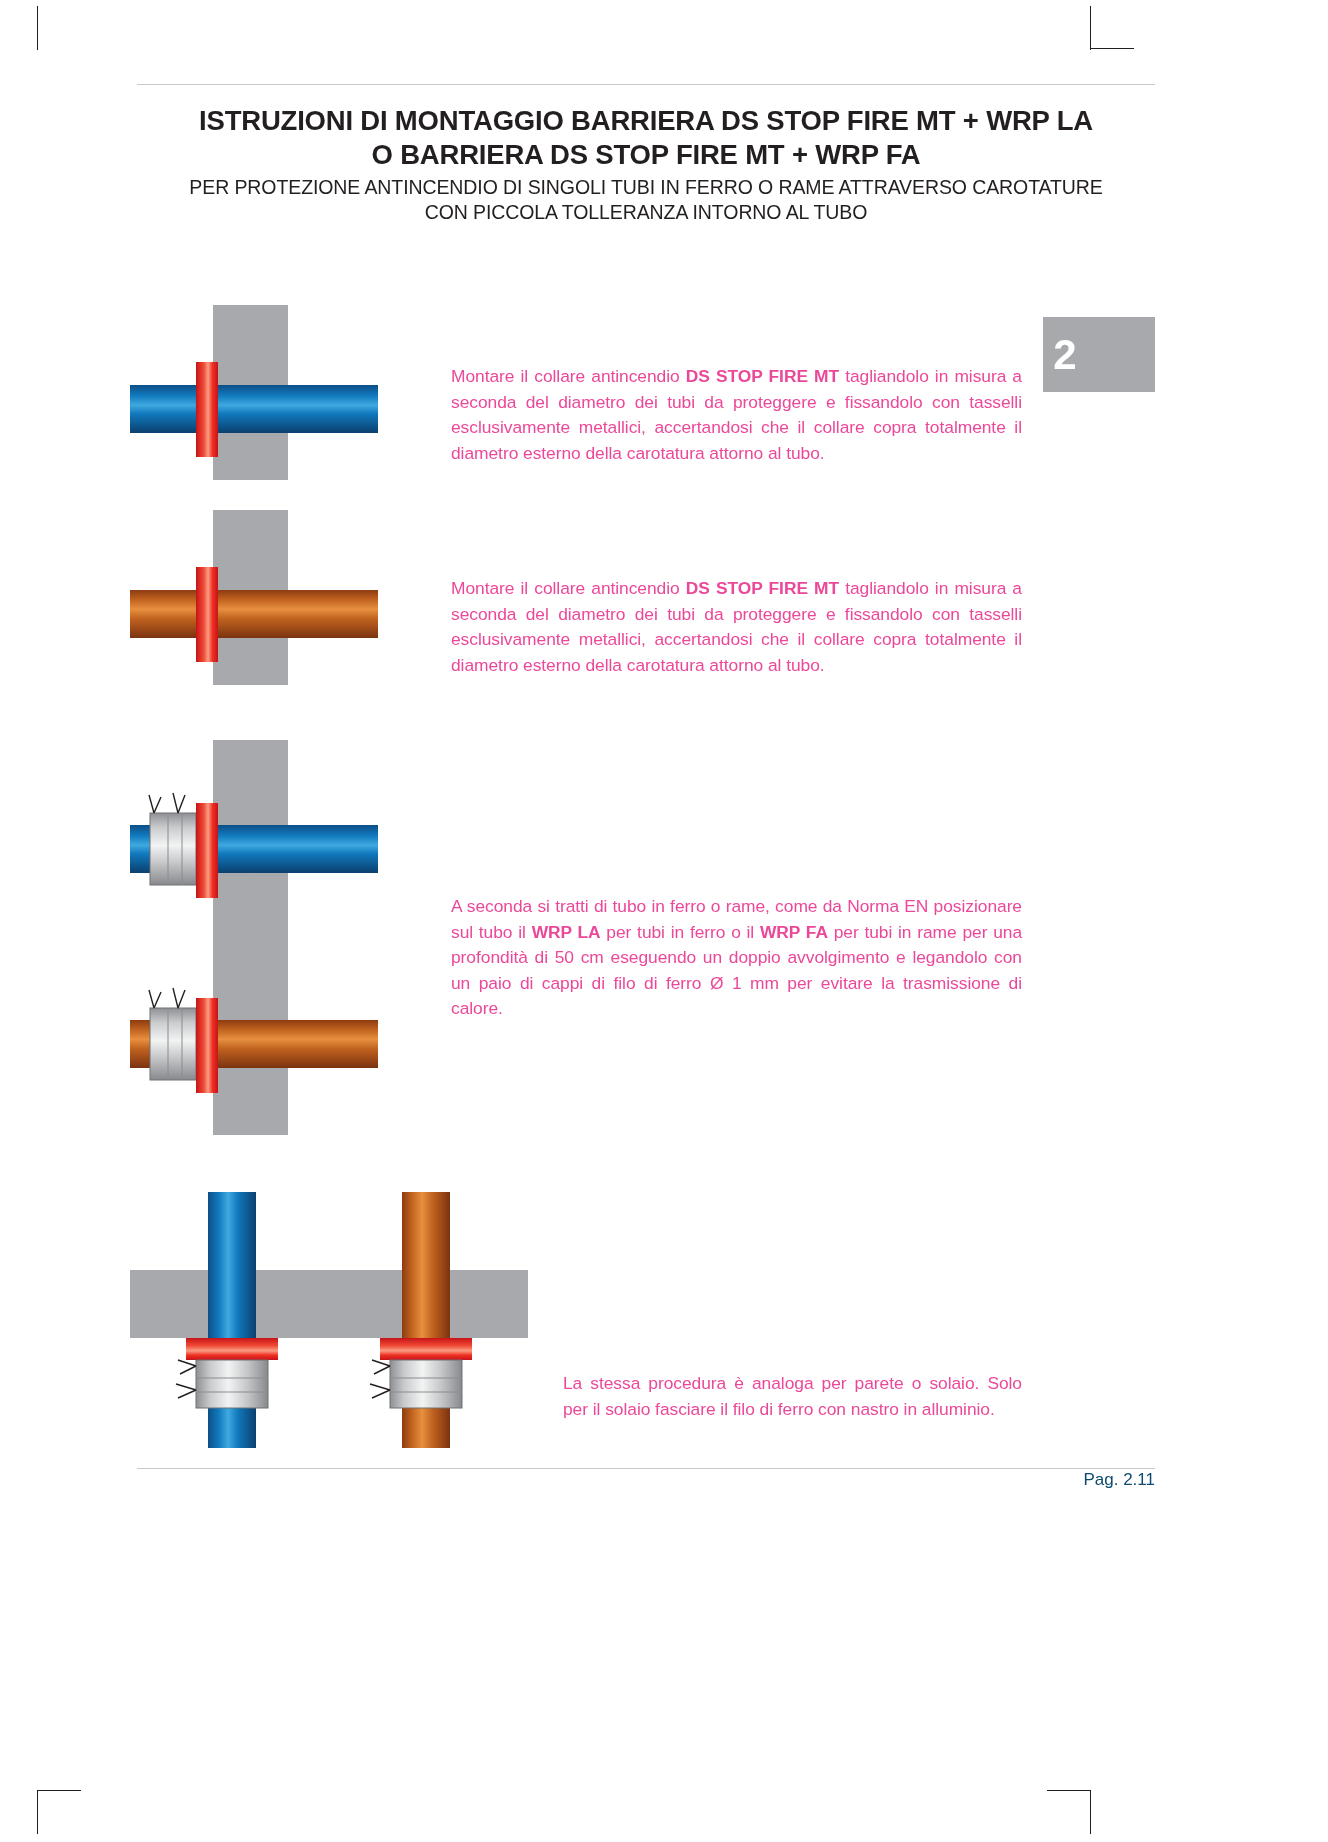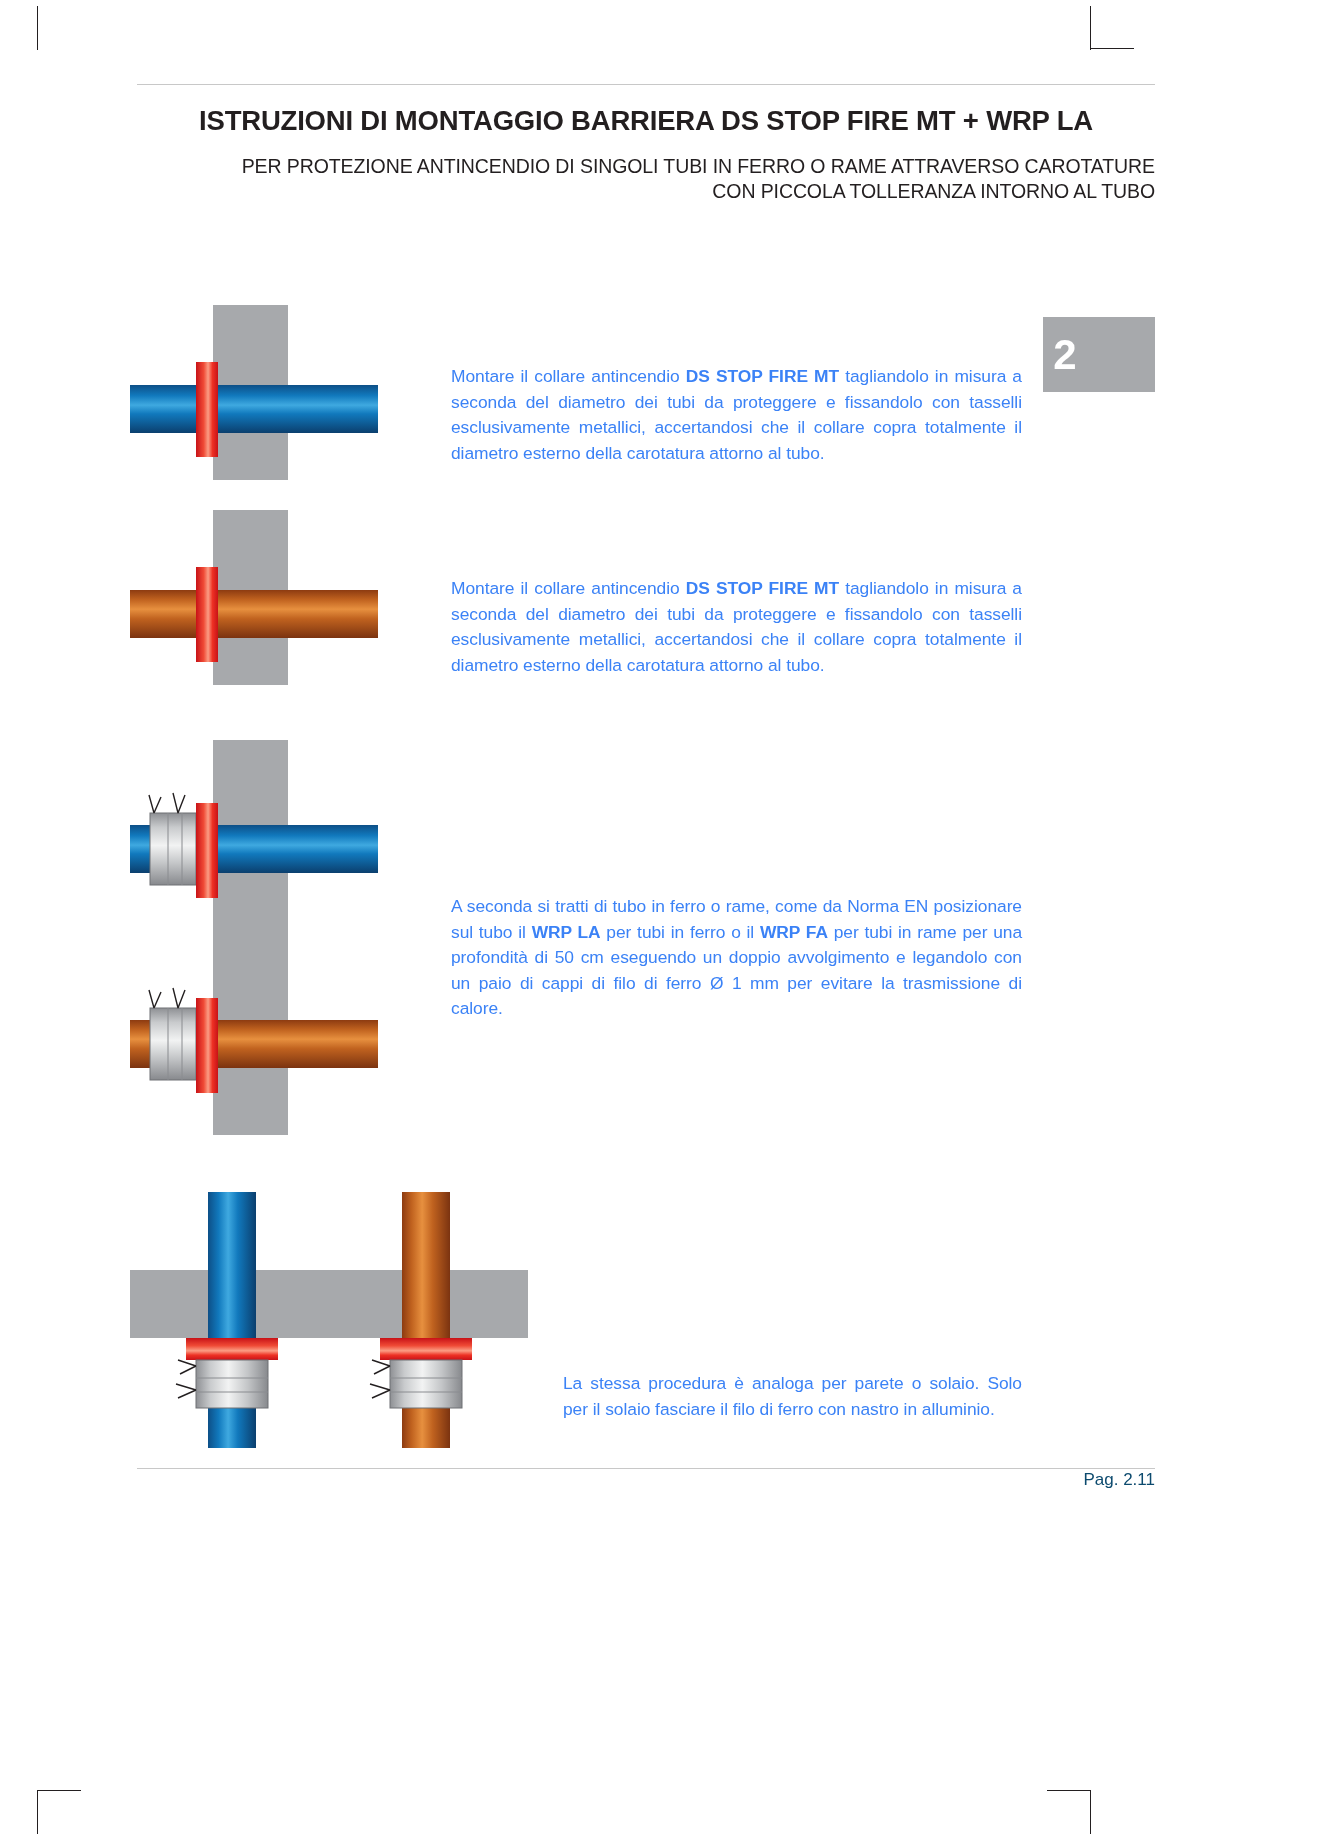--- a/index.html
+++ b/index.html
@@ -56,21 +56,21 @@
     white-space: nowrap;
   }
   .subtitle-line {
     font-size: 19.5px;
     font-weight: normal;
     line-height: 25px;
     color: #231f20;
     letter-spacing: -0.1px;
     white-space: nowrap;
   }
-  .subtitle-block { margin-top: 16px; text-align: right; }
+  .subtitle-block { margin-top: 3px; }
 
   
   .section-tab {
     position: absolute;
     left: 1043px;
     top: 317px;
     width: 112px;
     height: 75px;
     background: #a7a9ac;
   }
@@ -85,21 +85,21 @@
     font-weight: bold;
     color: #ffffff;
     line-height: 1;
   }
 
   
   .para {
     position: absolute;
     font-size: 17.4px;
     line-height: 25.4px;
-    color: #3b82f6;
+    color: #ec4899;
     text-align: justify;
     text-justify: inter-word;
     letter-spacing: -0.05px;
   }
   .para b { font-weight: bold; }
   #para-1 { left: 451px; top: 347px; width: 571px; }
   #para-2 { left: 451px; top: 559px; width: 571px; }
   #para-3 { left: 451px; top: 877px; width: 571px; }
   #para-4 { left: 563px; top: 1354px; width: 459px; }
 
@@ -134,20 +134,21 @@
   <div class="crop h" style="left:1090px; top:48px;"></div>
   <div class="crop v" style="left:37px; top:1790px;"></div>
   <div class="crop h" style="left:37px; top:1790px;"></div>
   <div class="crop v" style="left:1090px; top:1790px;"></div>
   <div class="crop h" style="left:1047px; top:1790px;"></div>
 
   <div class="rule top"></div>
 
   <div class="title-block">
     <div class="title-line">ISTRUZIONI DI MONTAGGIO BARRIERA DS STOP FIRE MT + WRP LA</div>
+    <div class="title-line">O BARRIERA DS STOP FIRE MT + WRP FA</div>
     <div class="subtitle-block">
       <div class="subtitle-line">PER PROTEZIONE ANTINCENDIO DI SINGOLI TUBI IN FERRO O RAME ATTRAVERSO CAROTATURE</div>
       <div class="subtitle-line">CON PICCOLA TOLLERANZA INTORNO AL TUBO</div>
     </div>
   </div>
 
   <div class="section-tab">
     <span class="num">2</span>
   </div>
 

